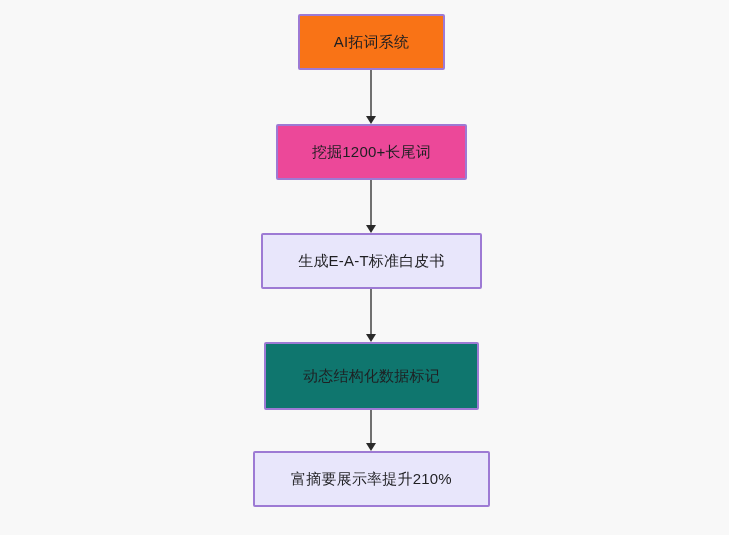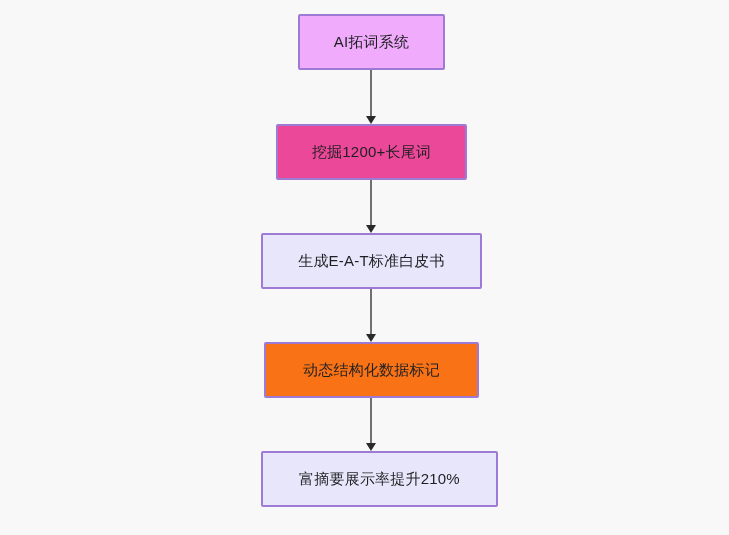--- a/index.html
+++ b/index.html
@@ -73,19 +73,19 @@
   </div>
   <div class="connector" style="left: 371px; top: 289px; height: 53px;">
     <div class="line" style="height: 46px; background: rgb(112, 112, 112);"></div>
     <div class="head" style="top: 45px; border-top-color: rgb(42, 42, 42);"></div>
   </div>
   <div class="connector" style="left: 371px; top: 398px; height: 53px;">
     <div class="line" style="height: 46px; background: rgb(112, 112, 112);"></div>
     <div class="head" style="top: 45px; border-top-color: rgb(42, 42, 42);"></div>
   </div>
 
-  <div class="node" style="left: 298px; top: 14px; width: 147px; height: 56px; background: #f0abfc; border-color: rgb(157, 122, 212); color: rgb(31, 31, 34);">AI拓词系统</div>
+  <div class="node" style="left: 298px; top: 14px; width: 147px; height: 56px; background: #f97316; border-color: rgb(157, 122, 212); color: rgb(31, 31, 34);">AI拓词系统</div>
   <div class="node" style="left: 276px; top: 124px; width: 191px; height: 56px; background: #ec4899; border-color: rgb(157, 122, 212); color: rgb(31, 31, 34);">挖掘1200+长尾词</div>
   <div class="node" style="left: 261px; top: 233px; width: 221px; height: 56px; background: rgb(232, 230, 251); border-color: rgb(157, 122, 212); color: rgb(31, 31, 34);">生成E-A-T标准白皮书</div>
-  <div class="node" style="left: 264px; top: 342px; width: 215px; height: 56px; background: #f97316; border-color: rgb(157, 122, 212); color: rgb(31, 31, 34);">动态结构化数据标记</div>
-  <div class="node" style="left: 253px; top: 451px; width: 237px; height: 56px; background: rgb(232, 230, 251); border-color: rgb(157, 122, 212); color: rgb(31, 31, 34); margin-left: 8px;">富摘要展示率提升210%</div>
+  <div class="node" style="left: 264px; top: 342px; width: 215px; height: 68px; background: #0f766e; border-color: rgb(157, 122, 212); color: rgb(31, 31, 34);">动态结构化数据标记</div>
+  <div class="node" style="left: 253px; top: 451px; width: 237px; height: 56px; background: rgb(232, 230, 251); border-color: rgb(157, 122, 212); color: rgb(31, 31, 34);">富摘要展示率提升210%</div>
 
 </div>
 
 </body></html>

